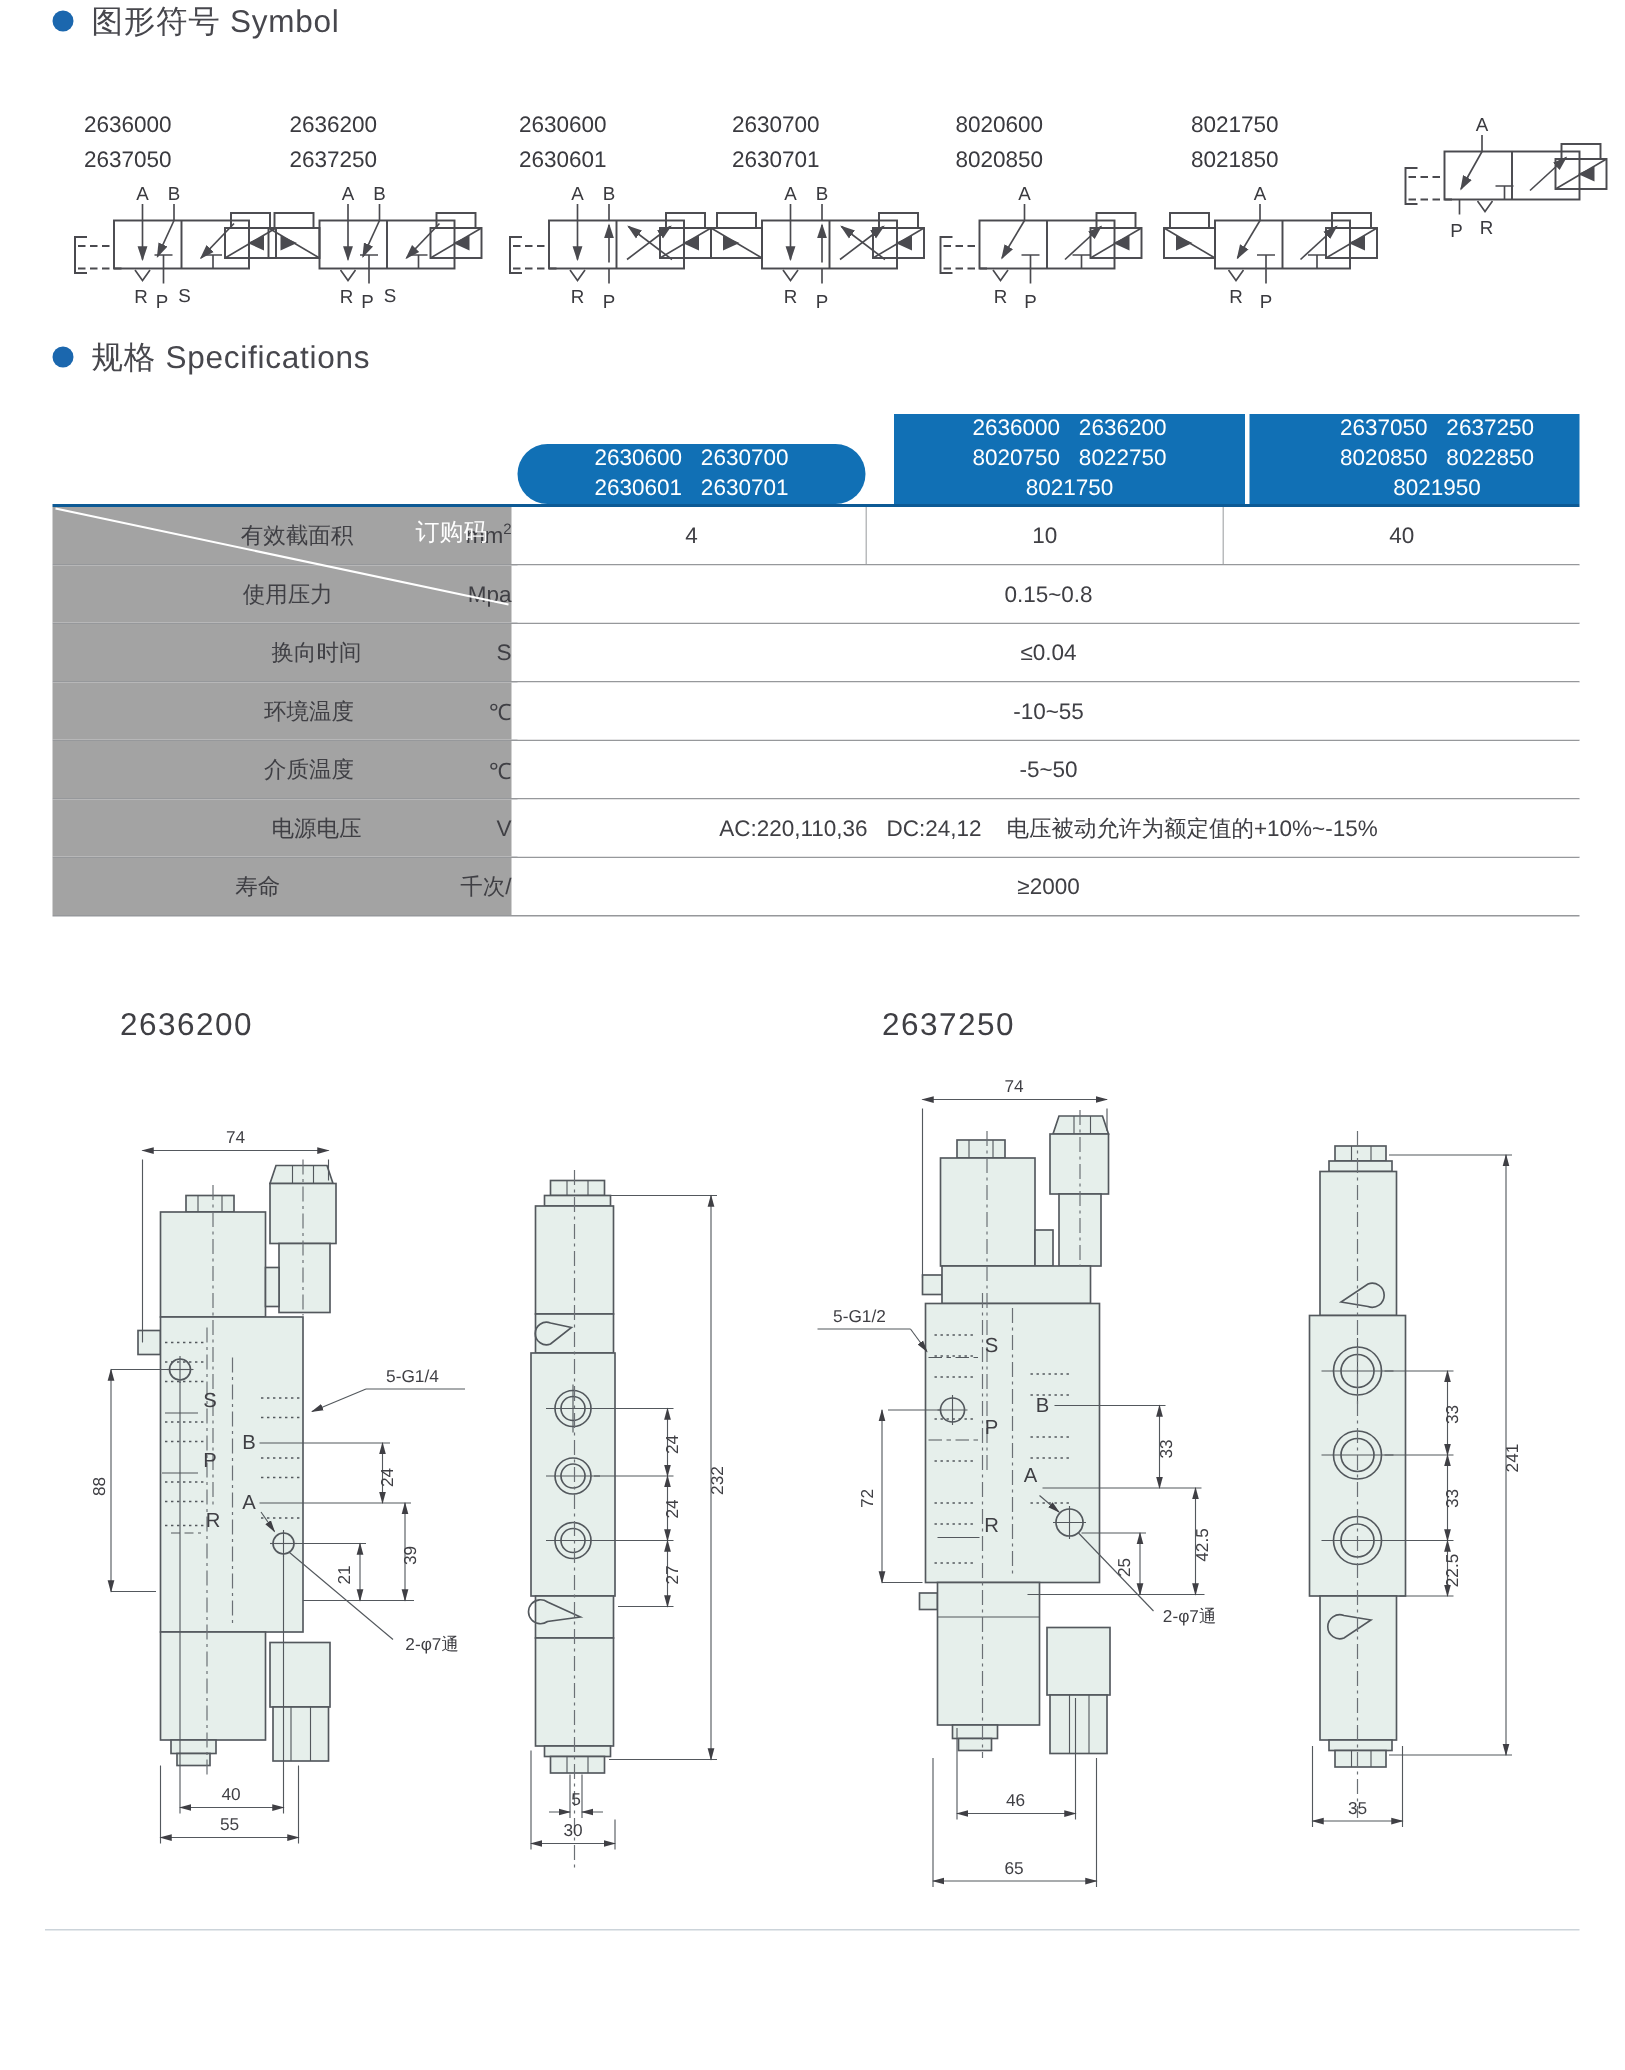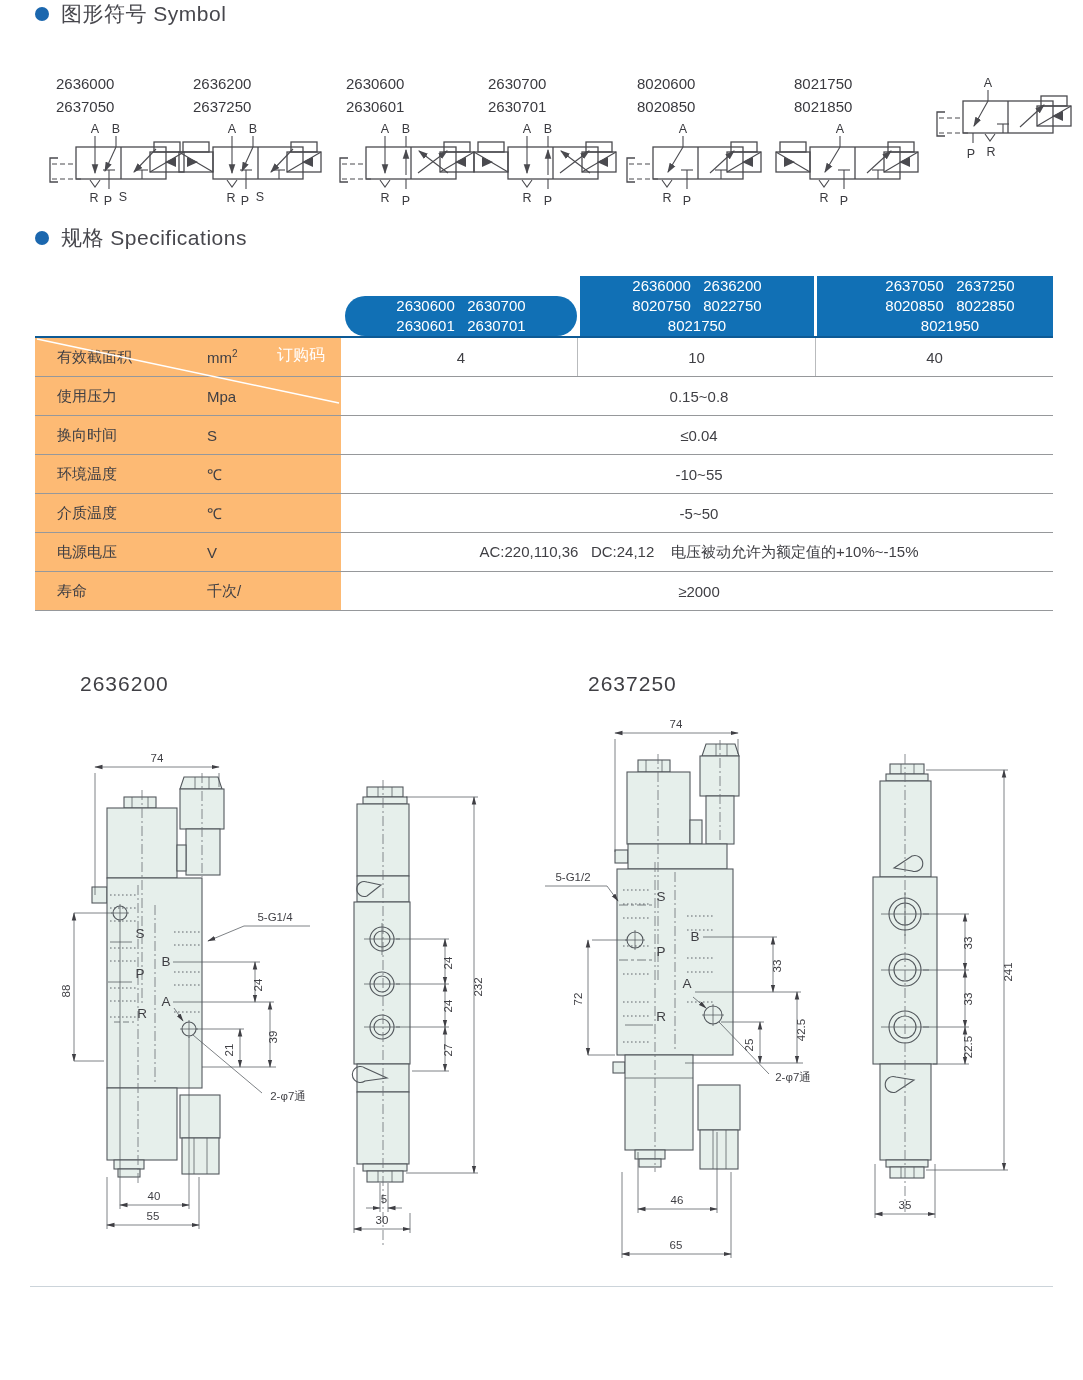--- a/index.html
+++ b/index.html
@@ -19,26 +19,26 @@
   .symtxt{font-size:12.5px;fill:#3a3a3f;}
   .symfill{fill:#4a4a4f;stroke:none;}
   
   .spec{position:absolute;left:35px;top:258px;width:1018px;}
   .thead{display:flex;height:78px;align-items:flex-end;}
   .th{background:#1170b5;color:#fff;}
   .corner{width:306px;position:relative;margin-right:4px;}
   .corner .tr{position:absolute;top:9px;right:16px;font-size:16px;}
   .corner .bl{position:absolute;bottom:9px;left:20px;font-size:16px;letter-spacing:4px;}
   .thcol{display:flex;flex-direction:column;justify-content:center;align-items:center;font-size:15px;line-height:20px;white-space:pre;}
-  .c1{width:232px;margin-right:3px;border-radius:21px;}
+  .c1{width:232px;margin-right:19px;border-radius:21px;}
   .c2{width:234px;margin-right:3px;}
   .c3{flex:1;padding-left:30px;}
   .tbody{border-top:2px solid #0d5a95;}
   .trow{display:flex;height:38px;border-bottom:1px solid #96989b;}
-  .lblcell{width:306px;background:#fdba74;display:flex;align-items:center;margin-right:4px;}
+  .lblcell{width:306px;background:#a3a3a3;display:flex;align-items:center;margin-right:4px;justify-content:flex-end;}
   .param{padding-left:22px;width:150px;font-size:15px;}
   .unit{font-size:15px;}
   .datacell{flex:1;display:flex;align-items:center;justify-content:center;background:#fff;font-size:15px;white-space:pre;}
   .d3col{display:flex;flex:1;background:#fff;}
   .dcell{display:flex;align-items:center;justify-content:center;font-size:15px;}
   .dc1{width:232px;}
   .dc2{width:237px;border-left:1px solid #b9bbbd;}
   .dc3{flex:1;border-left:1px solid #b9bbbd;}
   sup{font-size:10px;}
   

